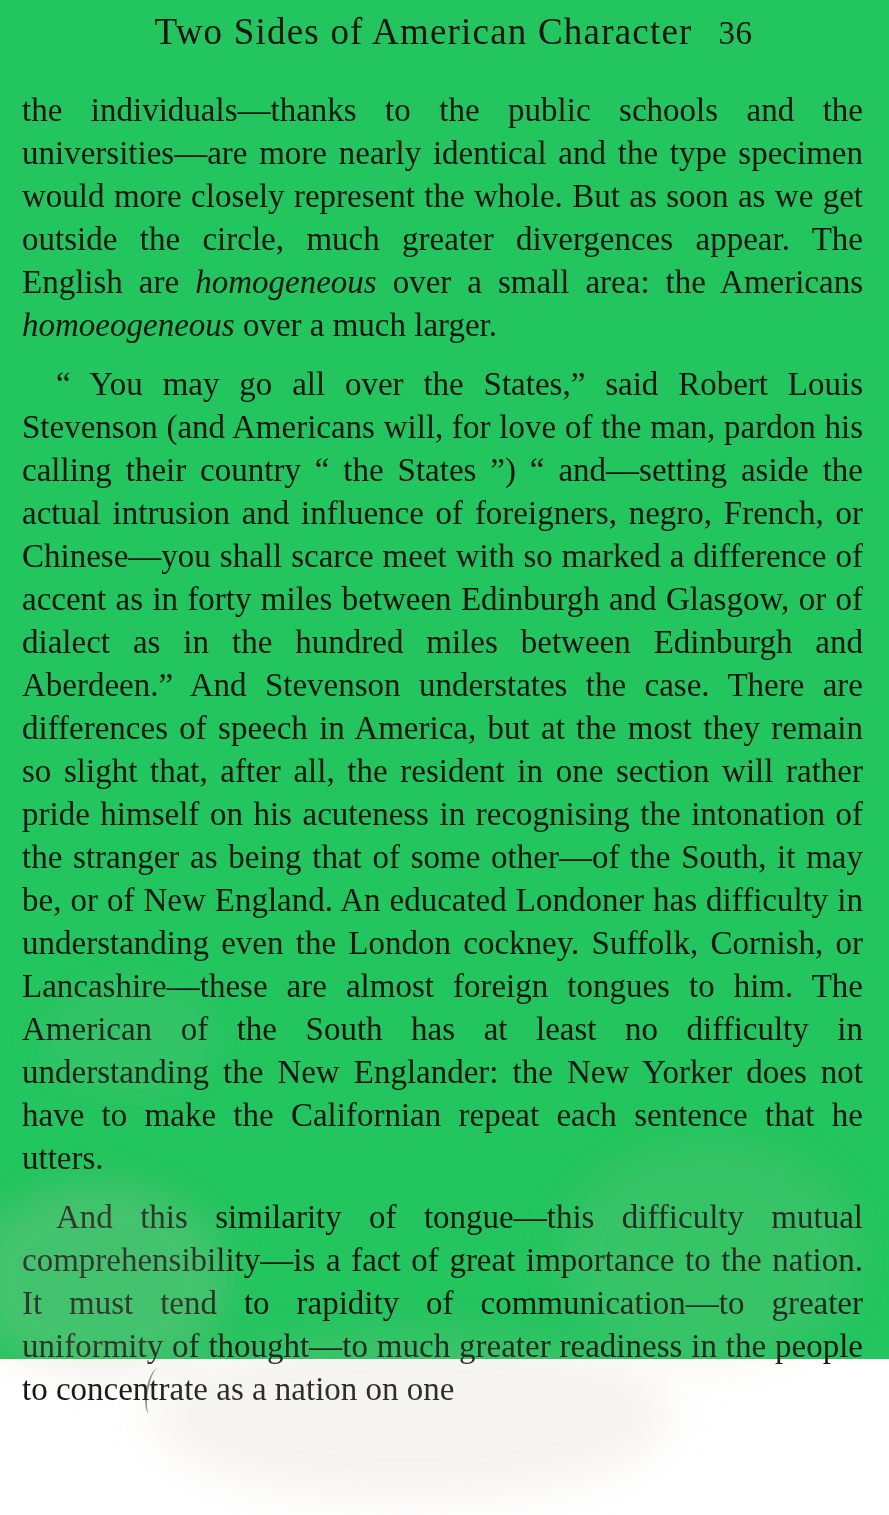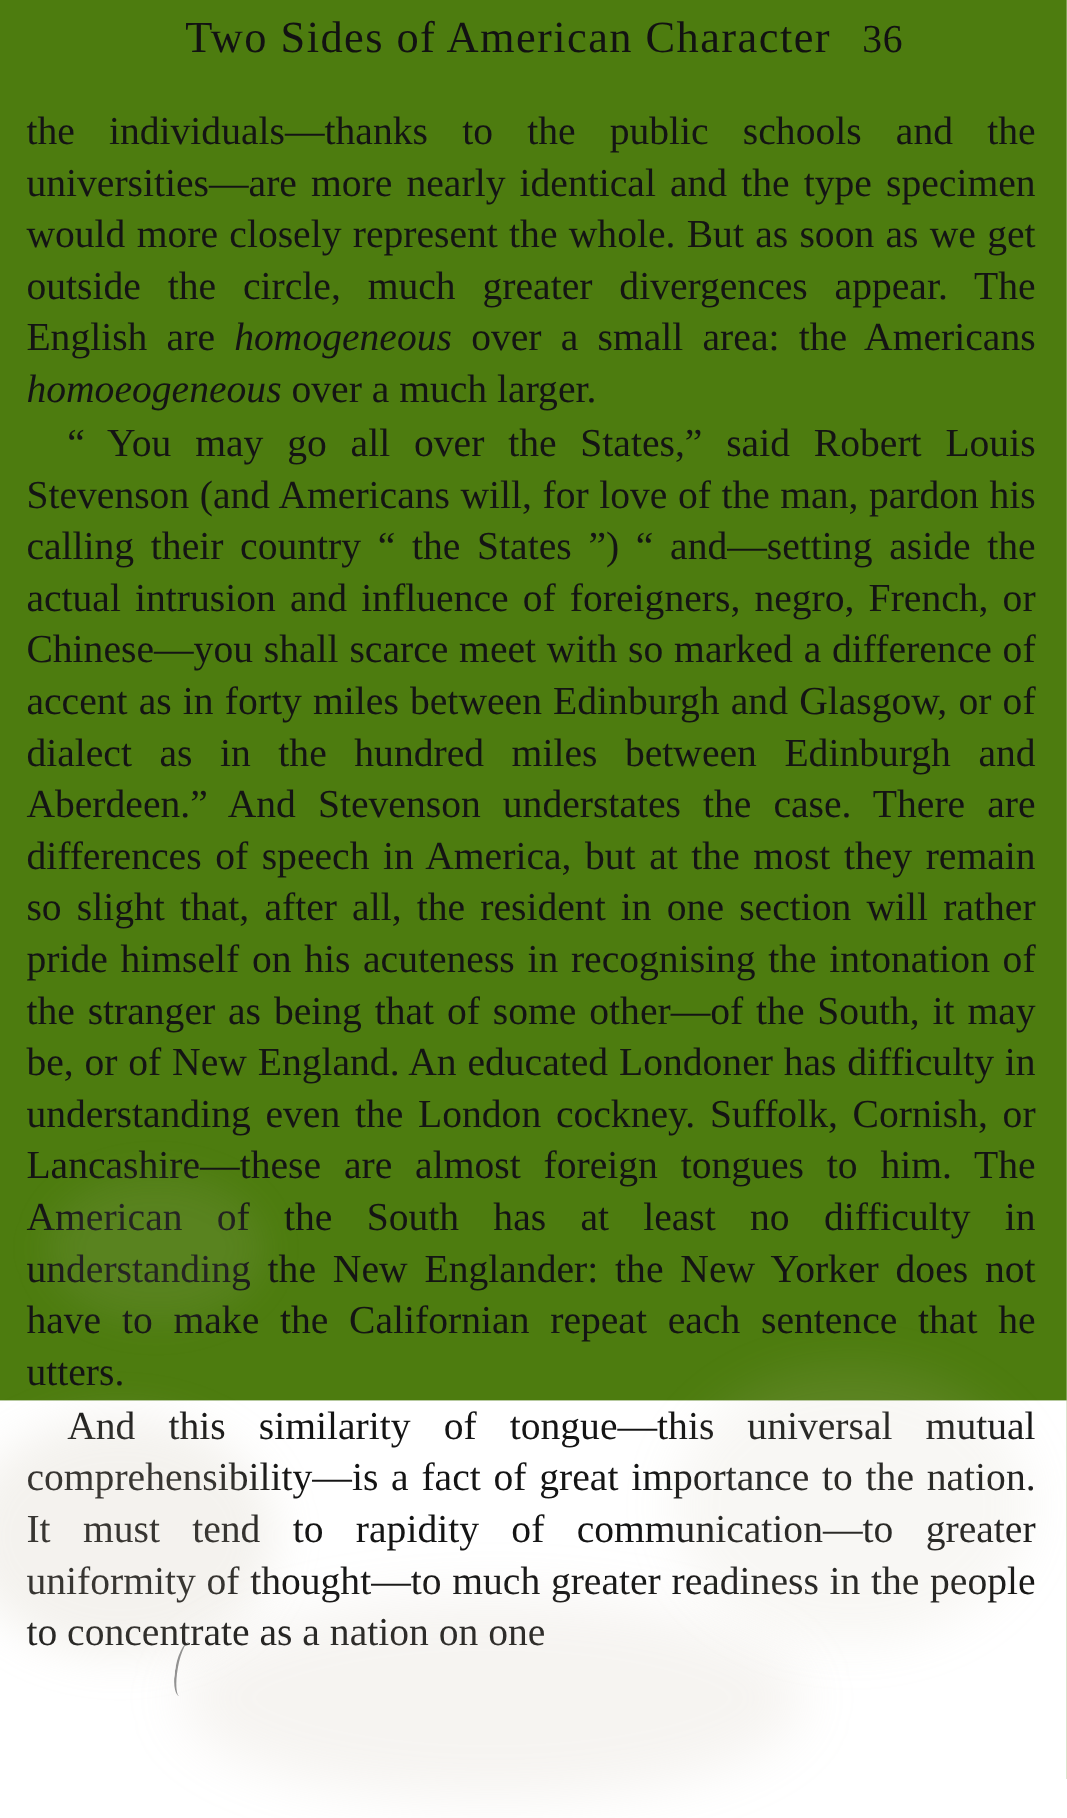--- a/index.html
+++ b/index.html
@@ -10,24 +10,24 @@
     width: 889px;
     height: 1515px;
     background: #ffffff;
     font-family: "Liberation Serif", serif;
     color: #1a1a1a;
     overflow: hidden;
   }
   .page {
     position: relative;
     width: 889px;
-    height: 1167px;
+    height: 1359px;
     box-sizing: border-box;
     padding: 0;
-    background: #4d7c0f;
+    background: #22c55e;
   }
   .running-head {
     display: flex;
     align-items: baseline;
     justify-content: center;
     gap: 26px;
     padding-top: 10px;
     padding-left: 40px;
     padding-right: 22px;
   }
@@ -51,21 +51,21 @@
     line-height: 43px;
     text-align: justify;
     text-justify: inter-word;
     color: #141414;
   }
   .para {
     margin: 0;
     text-indent: 0;
   }
   .para + .para {
-    margin-top: 2px;
+    margin-top: 16px;
   }
   .indent {
     text-indent: 34px;
   }
   .para em {
     font-style: italic;
   }
   
   .blotch {
     position: absolute;
@@ -99,18 +99,18 @@
   <div class="blotch b4"></div>
 
   <div class="running-head">
     <div class="head-title">Two Sides of American Character</div>
     <div class="head-folio">36</div>
   </div>
 
   <div class="body-text">
     <p class="para"><span>the individuals—thanks to the public schools and the universities—are more nearly identical and the type specimen would more closely represent the whole.  But as soon as we get outside the circle, much greater divergences appear.  The English are </span><em>homogeneous</em><span> over a small area: the Americans </span><em>homoeogeneous</em><span> over a much larger.</span></p>
     <p class="para indent"><span>“ You may go all over the States,” said Robert Louis Stevenson (and Americans will, for love of the man, pardon his calling their country “ the States ”) “ and—setting aside the actual intrusion and influence of foreigners, negro, French, or Chinese—you shall scarce meet with so marked a difference of accent as in forty miles between Edinburgh and Glasgow, or of dialect as in the hundred miles between Edinburgh and Aberdeen.”  And Stevenson understates the case.  There are differences of speech in America, but at the most they remain so slight that, after all, the resident in one section will rather pride himself on his acuteness in recognising the intonation of the stranger as being that of some other—of the South, it may be, or of New England.  An educated Londoner has difficulty in understanding even the London cockney.  Suffolk, Cornish, or Lancashire—these are almost foreign tongues to him. The American of the South has at least no difficulty in understanding the New Englander: the New Yorker does not have to make the Californian repeat each sentence that he utters.</span></p>
-    <p class="para indent"><span>And this similarity of tongue—this universal mutual comprehensibility—is a fact of great importance to the nation.  It must tend to rapidity of communication—to greater uniformity of thought—to much greater readiness in the people to concentrate as a nation on one</span></p>
+    <p class="para indent"><span>And this similarity of tongue—this difficulty mutual comprehensibility—is a fact of great importance to the nation.  It must tend to rapidity of communication—to greater uniformity of thought—to much greater readiness in the people to concentrate as a nation on one</span></p>
   </div>
 
   <div class="pen-mark"></div>
 
 </div>
 
 </body></html>

